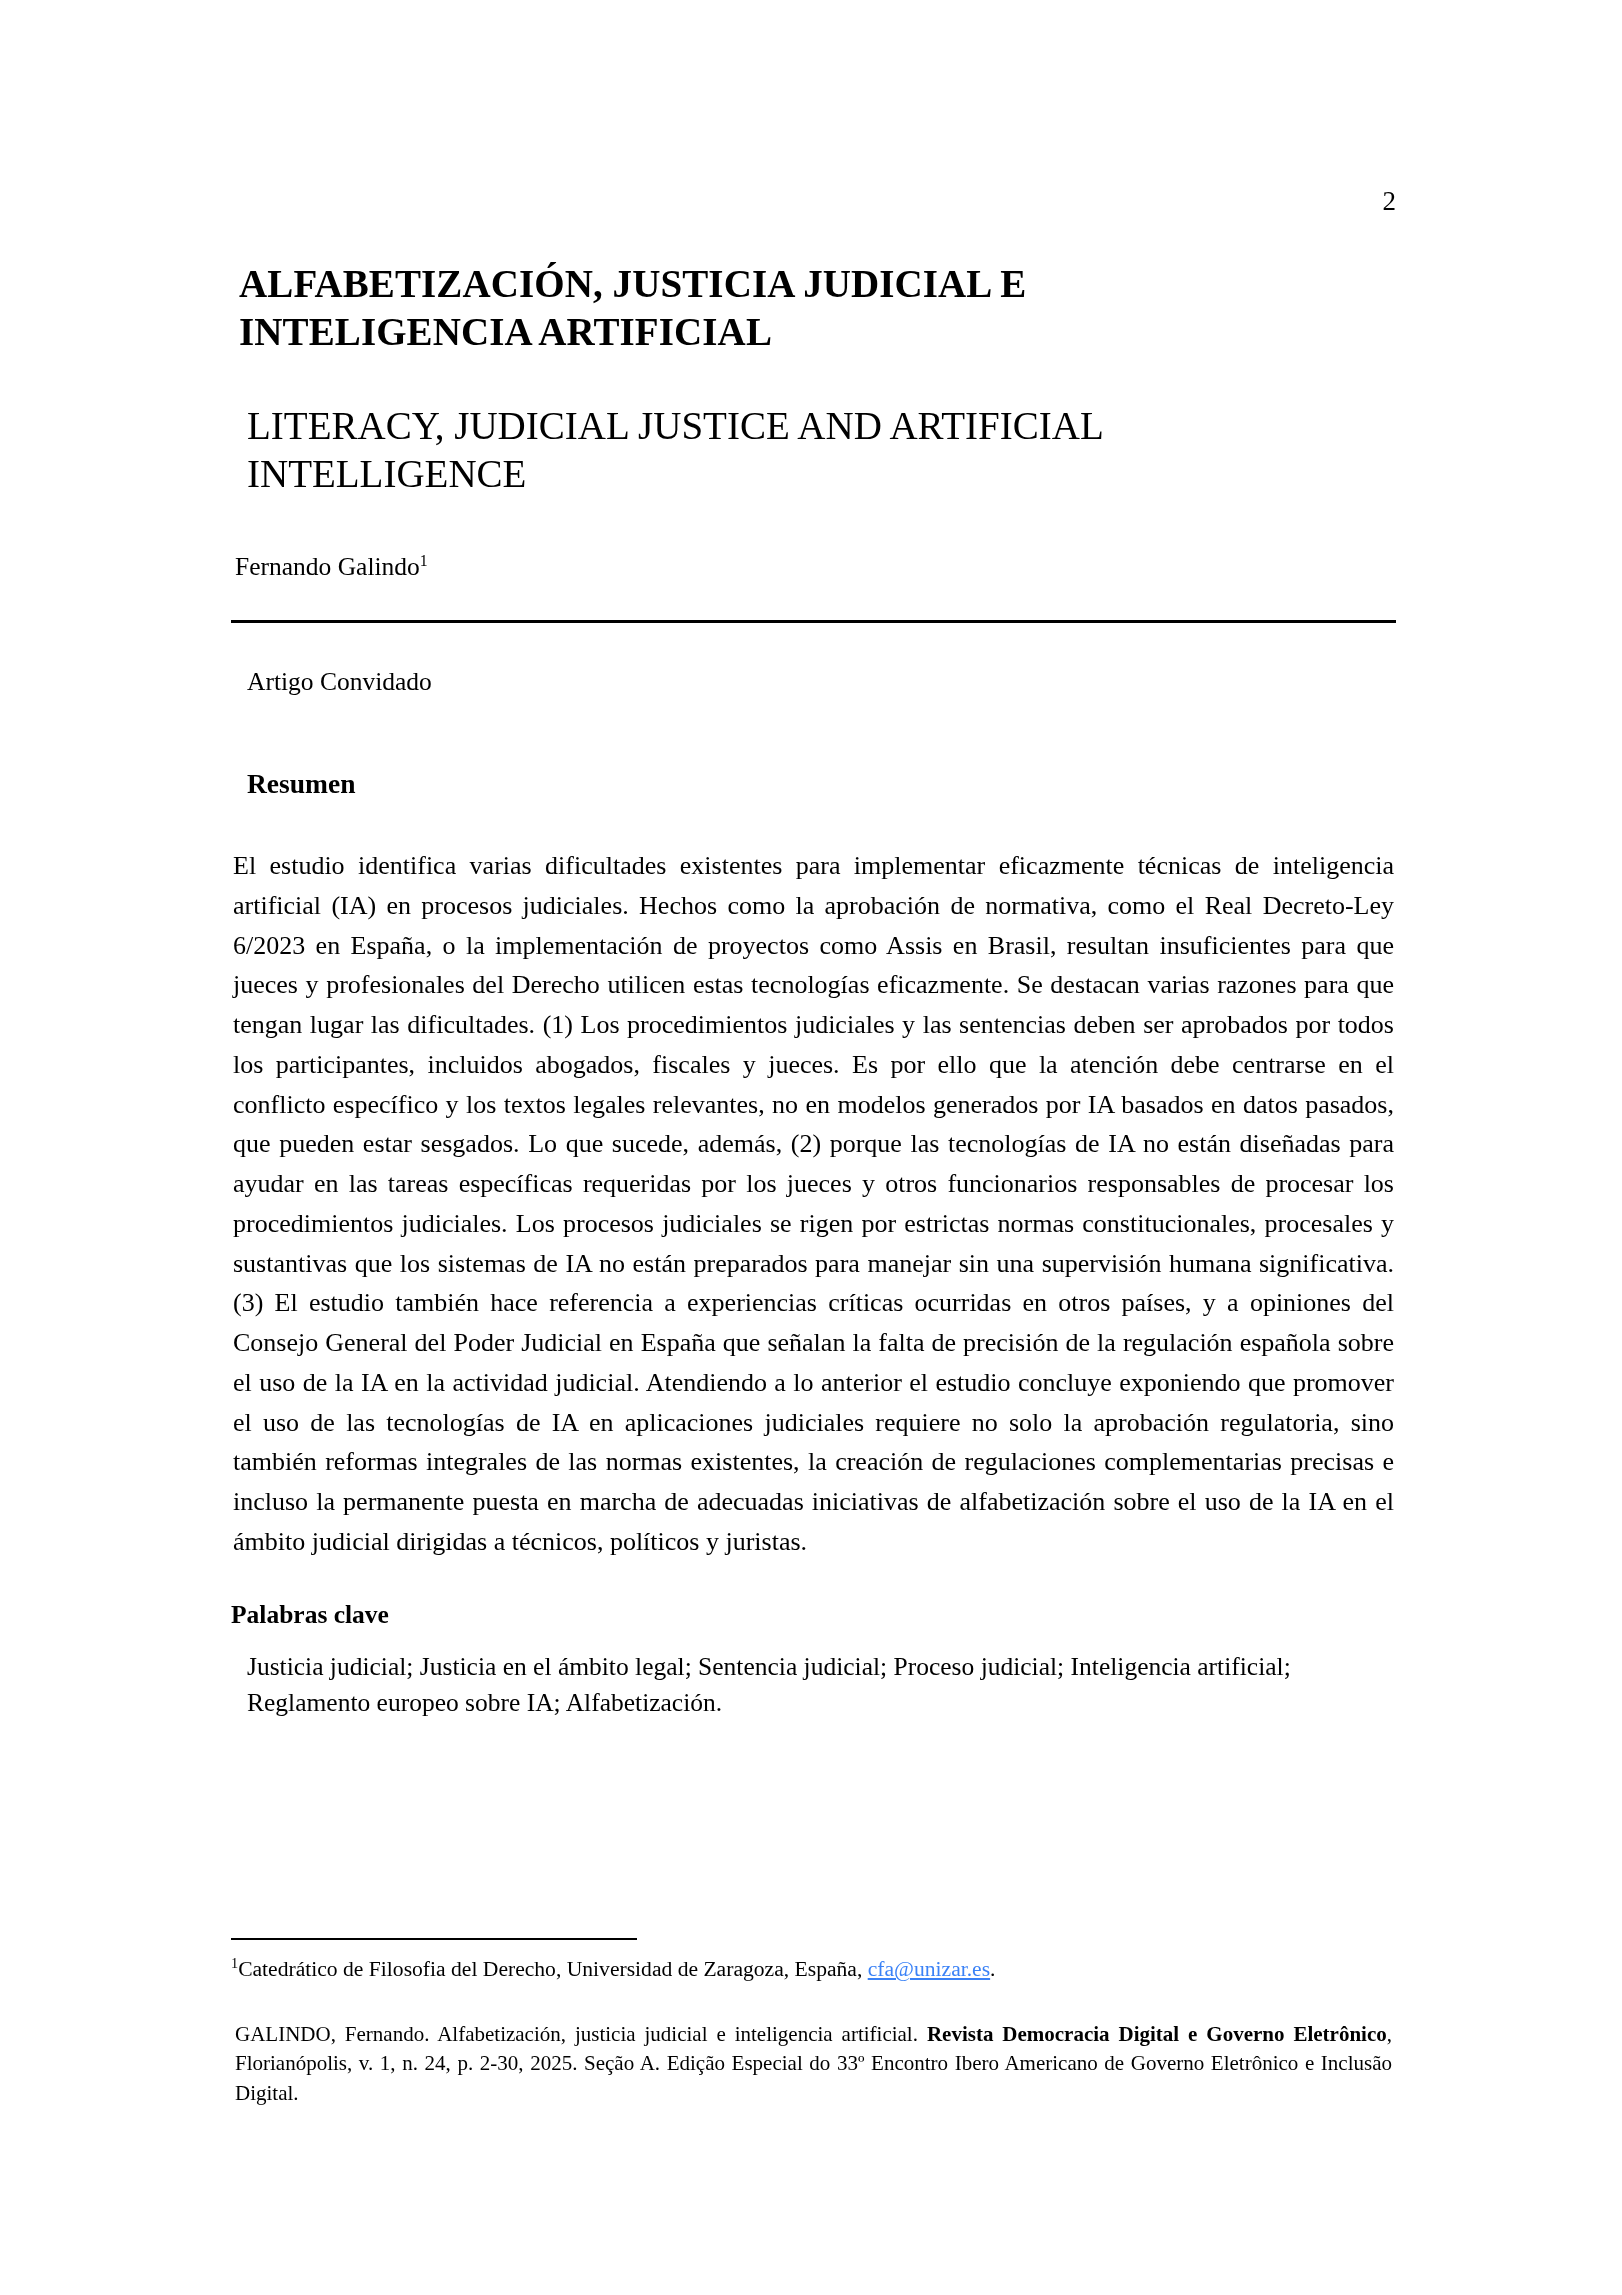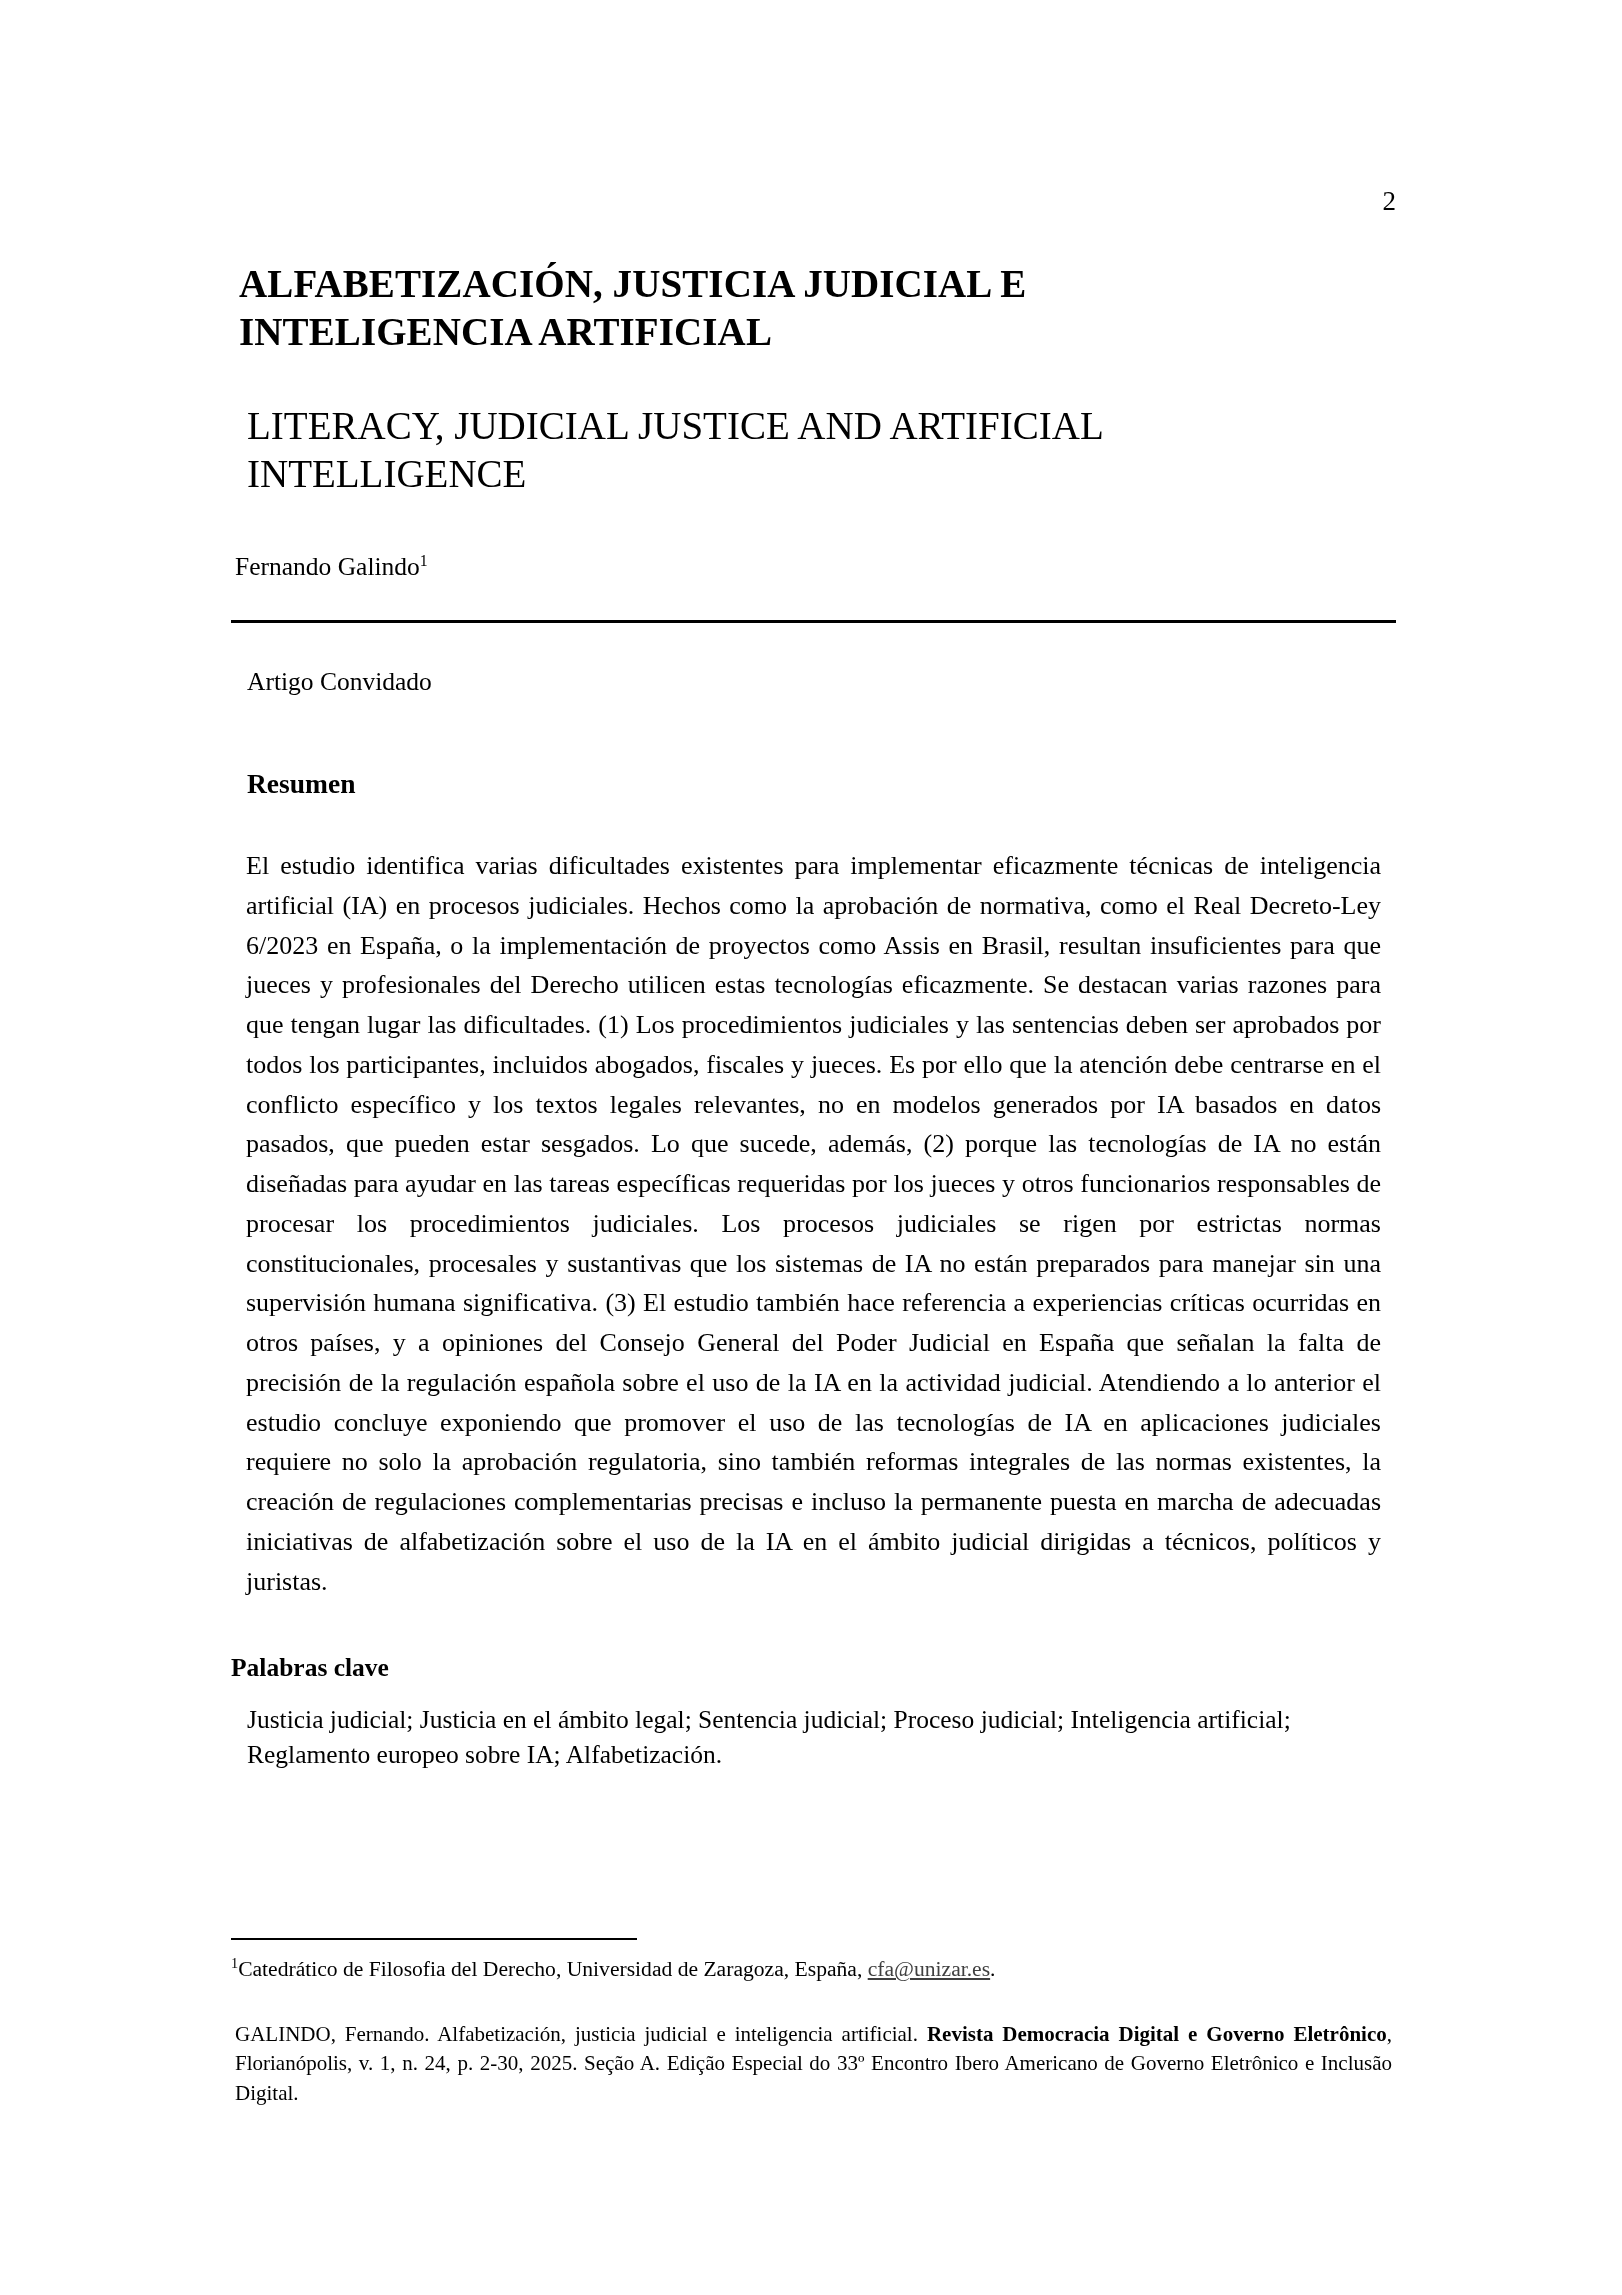--- a/index.html
+++ b/index.html
@@ -90,21 +90,21 @@
   .section-heading {
     margin: 16px;
     padding-top: 52px;
     font-size: 27.5px;
     font-weight: bold;
     line-height: 1.25;
   }
 
   
   .abstract {
-    margin: 15px;
+    margin: 2px;
     padding-top: 29px;
     font-size: 26px;
     line-height: 1.53;
     text-align: justify;
     text-justify: inter-word;
     hyphens: none;
   }
 
   
   .keywords-heading {
@@ -140,21 +140,21 @@
     padding-top: 14.4px;
     font-size: 21.6px;
     line-height: 1.4;
   }
   .footnote sup {
     font-size: 0.66em;
     vertical-align: super;
     line-height: 0;
   }
   .footnote-link {
-    color: #404040;
+    color: #3b82f6;
     text-decoration: underline;
   }
 
   
   .citation {
     margin: 4px;
     padding-top: 31px;
     font-size: 21px;
     line-height: 1.42;
     text-align: justify;

